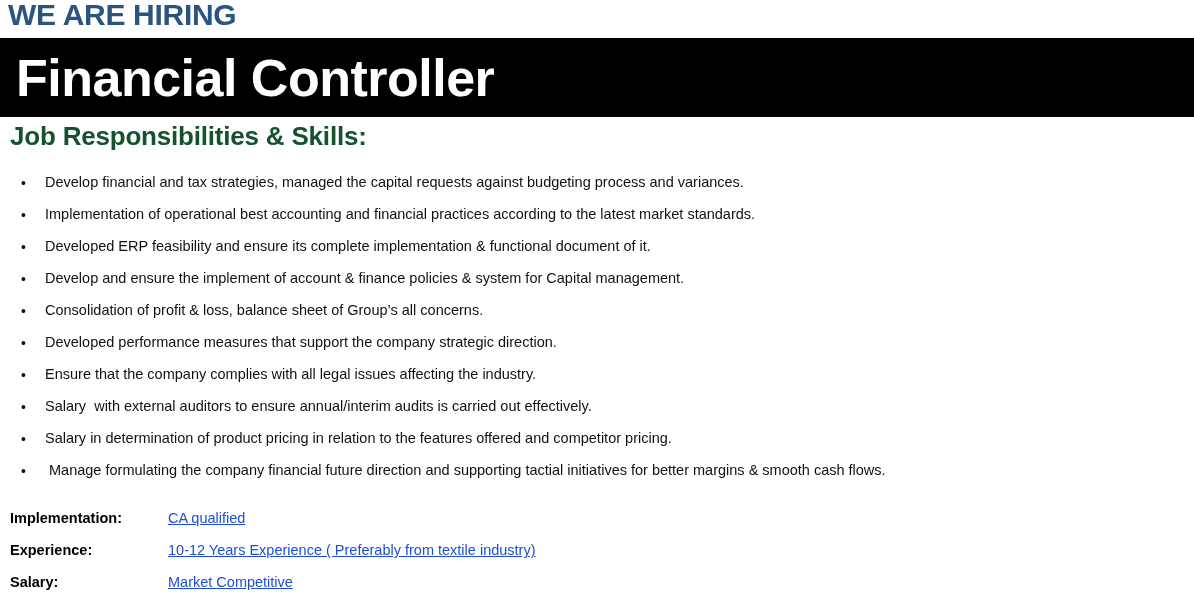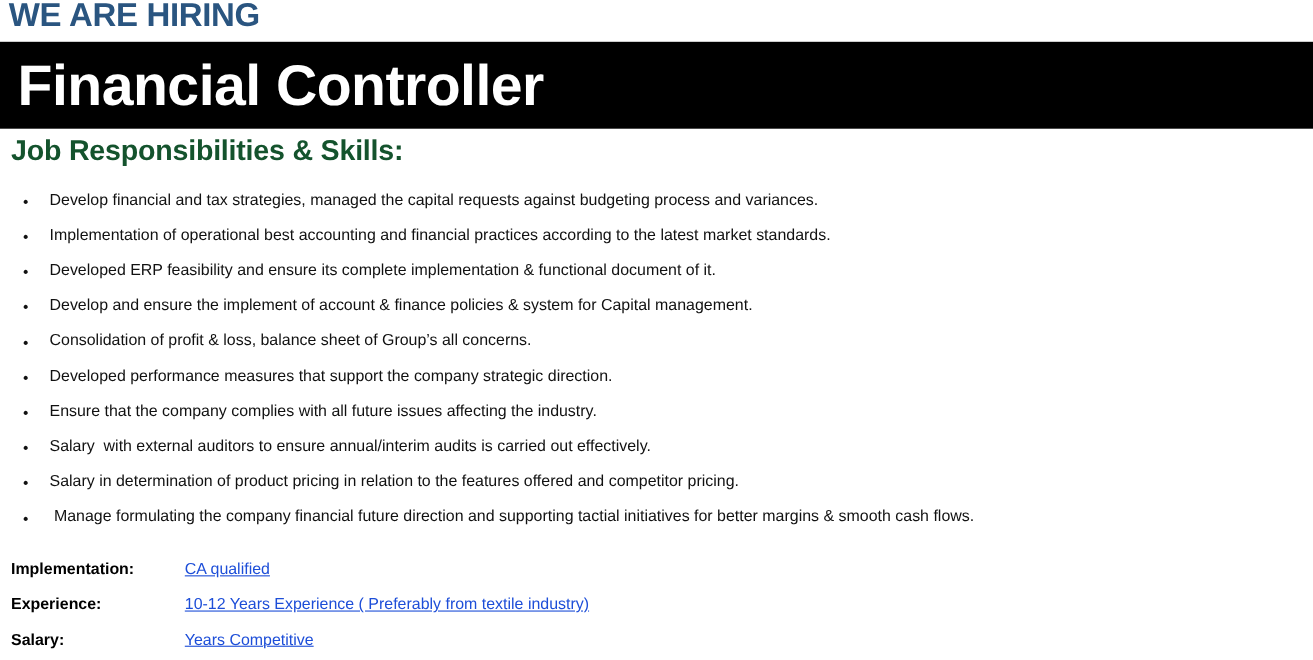--- a/index.html
+++ b/index.html
@@ -141,35 +141,35 @@
 
     <div class="section-heading">Job Responsibilities &amp; Skills:</div>
 
     <ul class="bullets">
         <li class="bullet-row"><span class="bullet-mark">•</span><span>Develop financial and tax strategies, managed the capital requests against budgeting process and variances.</span></li>
         <li class="bullet-row"><span class="bullet-mark">•</span><span>Implementation of operational best accounting and financial practices according to the latest market standards.</span></li>
         <li class="bullet-row"><span class="bullet-mark">•</span><span>Developed ERP feasibility and ensure its complete implementation &amp; functional document of it.</span></li>
         <li class="bullet-row"><span class="bullet-mark">•</span><span>Develop and ensure the implement of account &amp; finance policies &amp; system for Capital management.</span></li>
         <li class="bullet-row"><span class="bullet-mark">•</span><span>Consolidation of profit &amp; loss, balance sheet of Group’s all concerns.</span></li>
         <li class="bullet-row"><span class="bullet-mark">•</span><span>Developed performance measures that support the company strategic direction.</span></li>
-        <li class="bullet-row"><span class="bullet-mark">•</span><span>Ensure that the company complies with all future issues affecting the industry.</span></li>
+        <li class="bullet-row"><span class="bullet-mark">•</span><span>Ensure that the company complies with all legal issues affecting the industry.</span></li>
         <li class="bullet-row"><span class="bullet-mark">•</span><span>Salary  with external auditors to ensure annual/interim audits is carried out effectively.</span></li>
         <li class="bullet-row"><span class="bullet-mark">•</span><span>Salary in determination of product pricing in relation to the features offered and competitor pricing.</span></li>
         <li class="bullet-row"><span class="bullet-mark">•</span><span> Manage formulating the company financial future direction and supporting tactial initiatives for better margins &amp; smooth cash flows.</span></li>
       </ul>
 
     <div class="details">
         <div class="detail-row">
           <div class="detail-label">Implementation:</div>
           <div class="detail-value">CA qualified</div>
         </div>
         <div class="detail-row">
           <div class="detail-label">Experience:</div>
           <div class="detail-value">10-12 Years Experience ( Preferably from textile industry)</div>
         </div>
         <div class="detail-row">
           <div class="detail-label">Salary:</div>
-          <div class="detail-value">Years Competitive</div>
+          <div class="detail-value">Market Competitive</div>
         </div>
       </div>
 
   </div>
 </div>
 
 </body></html>

